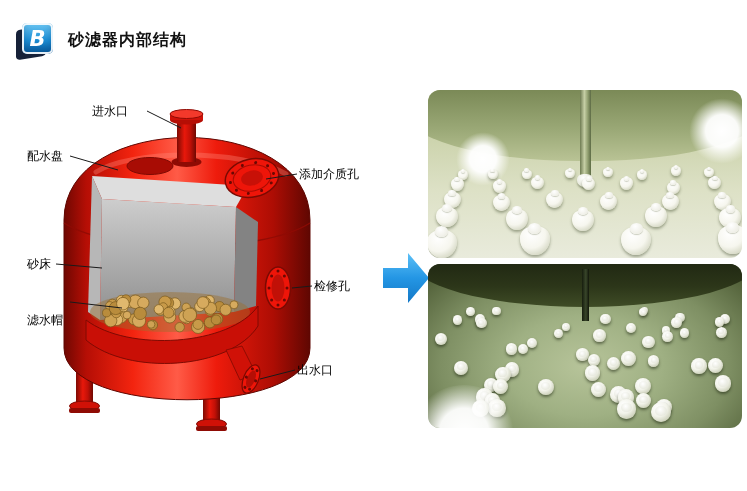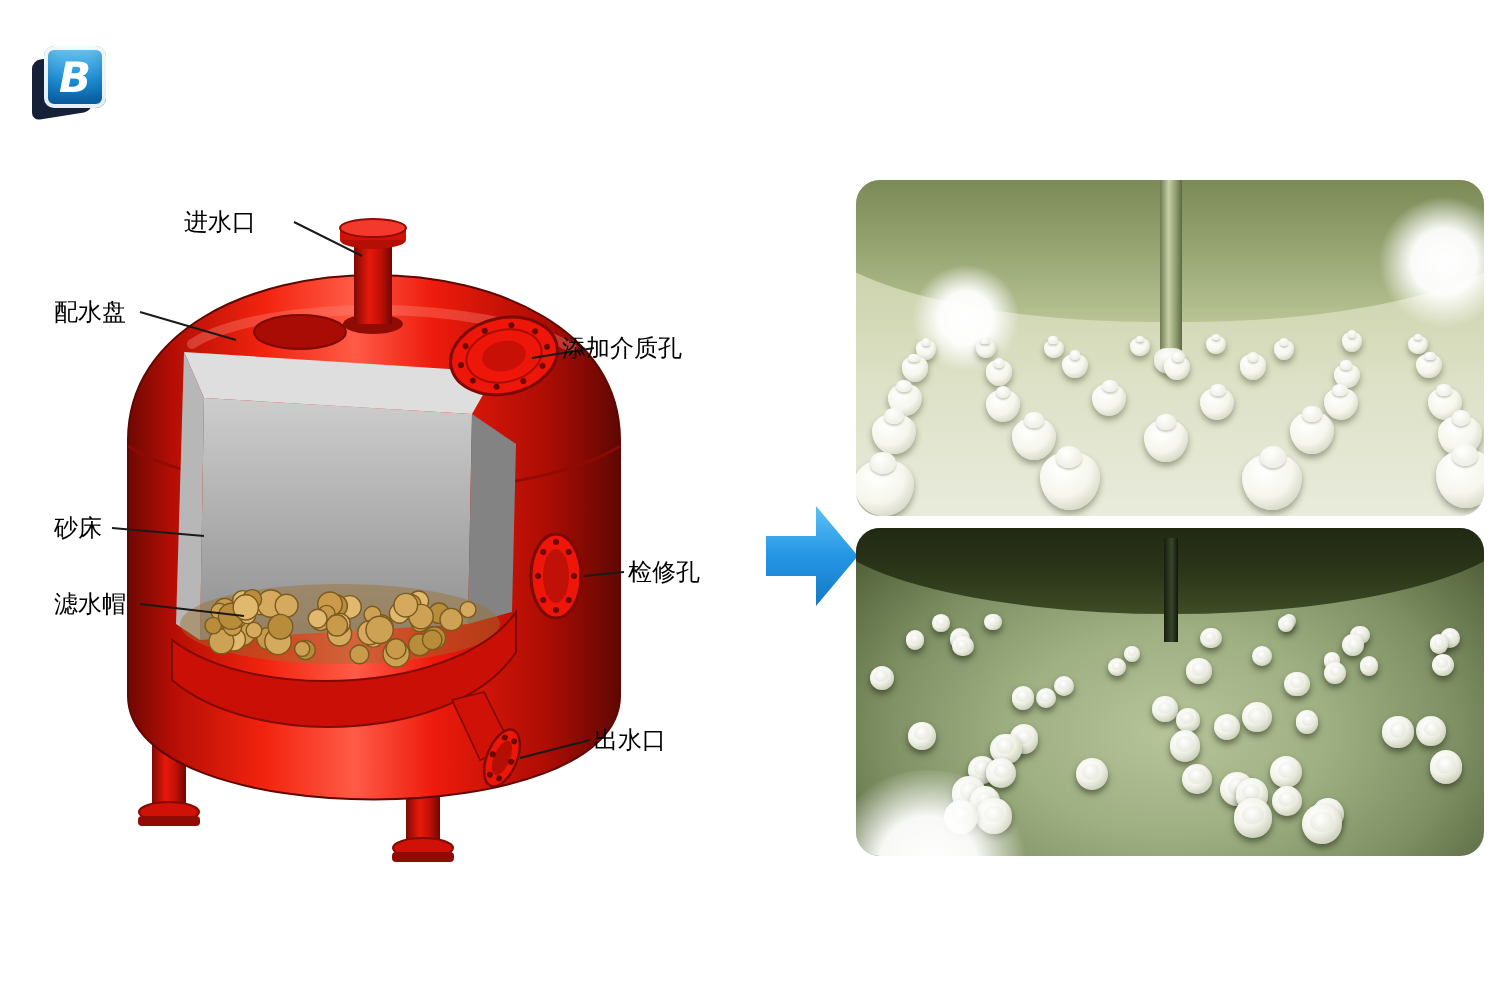--- a/index.html
+++ b/index.html
@@ -17,23 +17,23 @@
                 display:flex; align-items:center; justify-content:center;
                 color:#fff; font-weight:bold; font-style:italic; font-size:21px; }
   .title { margin:0; font-size:16px; font-weight:bold; color:#111; letter-spacing:1px; }
 
   
   .diagram { position:absolute; left:0; top:80px; width:420px; height:400px; }
   .diagram svg { position:absolute; left:0; top:0; width:420px; height:400px; }
   .lbl { position:absolute; font-size:12px; color:#000; white-space:nowrap; line-height:16px; }
   #lbl-inlet        { left:92px; top:23px; }
   #lbl-distribution { left:27px;  top:68px; }
-  #lbl-media        { left:281px; top:86px; }
+  #lbl-media        { left:299px; top:86px; }
   #lbl-sand         { left:27px;  top:176px; }
-  #lbl-nozzle       { left:27px;  top:214px; }
+  #lbl-nozzle       { left:27px;  top:232px; }
   #lbl-access       { left:314px; top:198px; }
   #lbl-outlet       { left:297px; top:282px; }
 
   
   .arrow { position:absolute; left:383px; top:251px; width:46px; height:54px; }
 
   
   .photo { position:absolute; border-radius:12px; overflow:hidden; }
   .photo-top { left:428px; top:90px; width:314px; height:168px;
                background:linear-gradient(180deg,#b9c295 0%,#cdd4ae 30%,#dde1c6 60%,#e9ebdc 100%); }
@@ -79,20 +79,21 @@
 </head>
 <body>
 
 <div class="stage">
 
   <div class="header">
     <div class="badge">
       <div class="badge-back"></div>
       <div class="badge-face">B</div>
     </div>
+    <h1 class="title">砂滤器内部结构</h1>
   </div>
 
   <div class="diagram">
     <svg viewBox="0 0 420 400">
       <defs>
         <linearGradient id="redH" x1="0" y1="0" x2="1" y2="0">
           <stop offset="0" stop-color="#6f0802"></stop>
           <stop offset="0.09" stop-color="#b50e05"></stop>
           <stop offset="0.28" stop-color="#f3240f"></stop>
           <stop offset="0.46" stop-color="#ff5b47"></stop>

